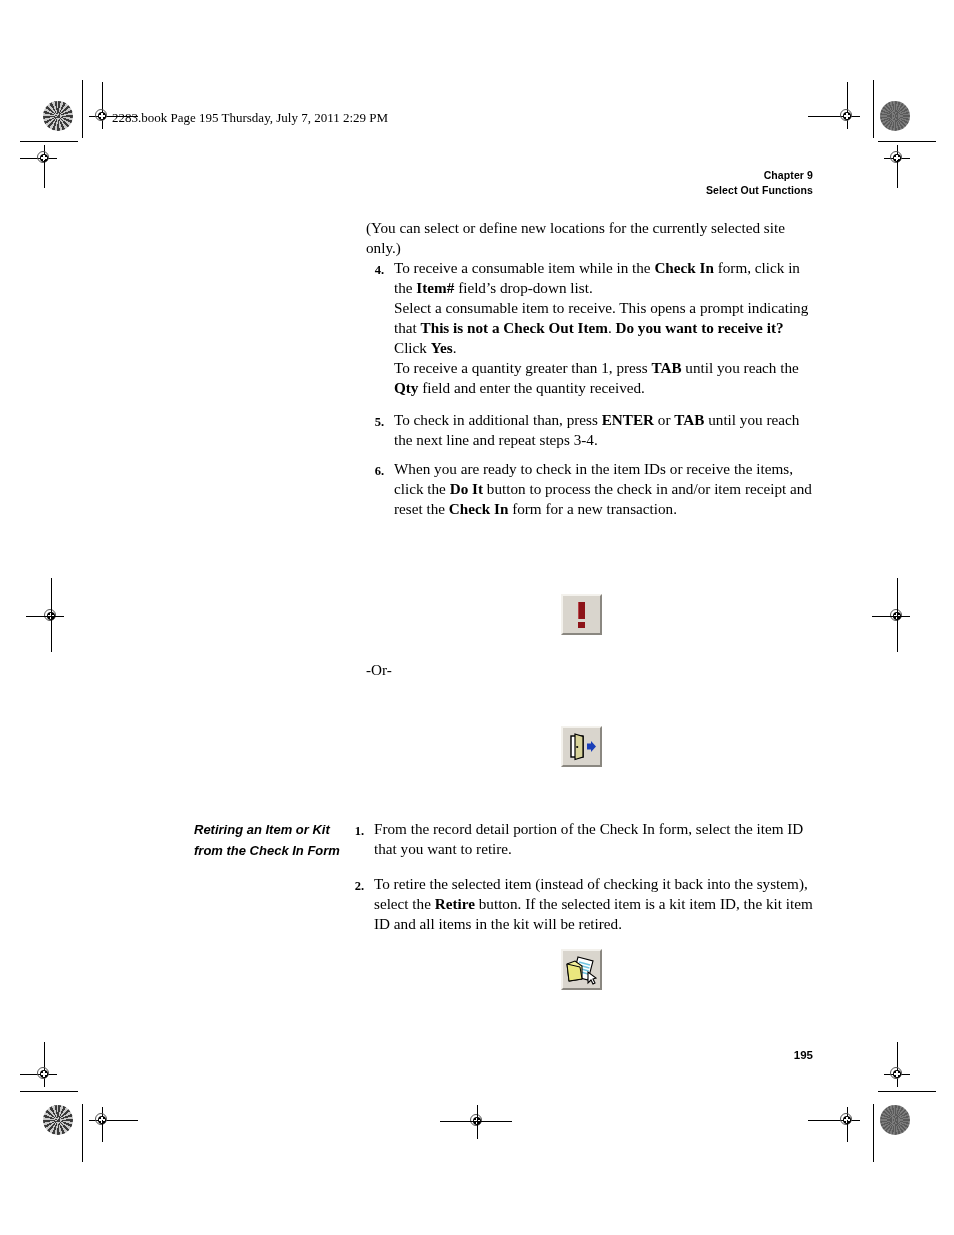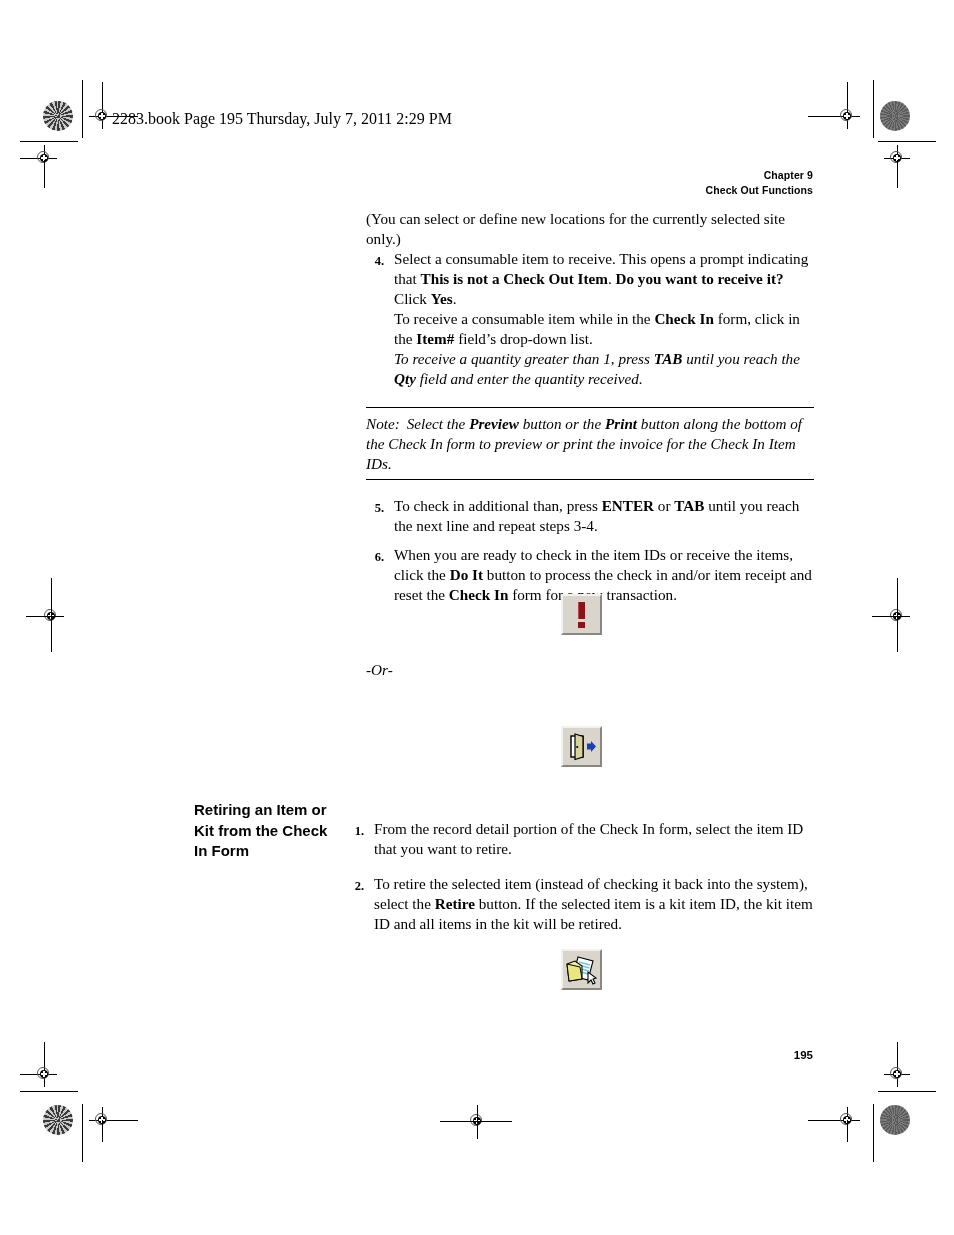--- a/index.html
+++ b/index.html
@@ -94,32 +94,32 @@
     font-family: "Liberation Sans", sans-serif;
     font-weight: bold;
     font-size: 10.5px;
     line-height: 15px;
     letter-spacing: 0.1px;
   }
 
   .content {
     position: absolute;
     left: 366px;
-    top: 209px;
+    top: 218px;
     width: 448px;
     font-size: 15.2px;
     line-height: 20px;
   }
   .content p {
     margin: 0 0 0 0;
   }
   .para {
     margin-bottom: 9px;
   }
-  .para:last-child { margin-bottom: 12px; font-style: italic; }
+  .para:last-child { margin-bottom: 12px; }
 
   .step {
     position: relative;
     padding-left: 28px;
     margin-bottom: 9px;
   }
   .step .num {
     position: absolute;
     left: 0;
     top: 2px;
@@ -141,26 +141,27 @@
   }
   .note-block b { font-weight: bold; font-style: italic; }
   .note-lbl { margin-right: 7px; }
 
   b, strong { font-weight: bold; }
 
   
   .side-heading {
     position: absolute;
     left: 194px;
-    top: 800px;
+    top: 820px;
     width: 150px;
     font-family: "Liberation Sans", sans-serif;
     font-weight: bold;
-    font-size: 15px;
+    font-size: 13px;
     line-height: 20.5px;
+    font-style: italic;
   }
 
   .lower-content {
     position: absolute;
     left: 346px;
     top: 804px;
     width: 468px;
     font-size: 15.2px;
     line-height: 20px;
   }
@@ -212,21 +213,21 @@
     top: 1049px;
     font-family: "Liberation Sans", sans-serif;
     font-weight: bold;
     font-size: 11.5px;
   }
 
   .filestamp {
     position: absolute;
     left: 112px;
     top: 110px;
-    font-size: 16px;
+    font-size: 13px;
     white-space: nowrap;
   }
 </style>
 </head>
 <body>
 
 <div class="halftone" style="left:43px; top:101px;"></div>
 <div class="tick-v" style="left:82px; top:80px; height:58px;"></div>
 <div class="reg-mark" style="left:89px; top:103px;">
   <div class="cx-h"></div>
@@ -354,43 +355,40 @@
   <div class="notch-h"></div>
     <div class="notch-v"></div>
 </div>
 <div class="tick-h" style="left:808px; top:1120px; width:28px;"></div>
 <div class="tick-v" style="left:847px; top:1120px; height:22px;"></div>
 <div class="tick-v" style="left:873px; top:1104px; height:58px;"></div>
 <div class="halftone solid" style="left:880px; top:1105px;"></div>
 
 <div class="running-head">
   <div>Chapter 9</div>
-  <div>Check Out Functions</div>
+  <div>Select Out Functions</div>
 </div>
 
 <div class="content">
 
   <p class="para">(You can select or define new locations for the currently selected site only.)</p>
 
   <div class="step">
     <span class="num">4.</span>
     <p class="para">
+      <span>To receive a consumable item while in the </span><b>Check In</b><span> form, click in the </span><b>Item#</b><span> field’s drop-down list.</span>
+    </p>
+    <p class="para">
       <span>Select a consumable item to receive. This opens a prompt indicating that </span><b>This is not a Check Out Item</b><span>. </span><b>Do you want to receive it?</b><span> Click </span><b>Yes</b><span>.</span>
-    </p>
-    <p class="para">
-      <span>To receive a consumable item while in the </span><b>Check In</b><span> form, click in the </span><b>Item#</b><span> field’s drop-down list.</span>
     </p>
     <p class="para">
       <span>To receive a quantity greater than 1, press </span><b>TAB</b><span> until you reach the </span><b>Qty</b><span> field and enter the quantity received.</span>
     </p>
   </div>
 
-  <div class="note-block">
-    <span class="note-lbl">Note:</span><span>Select the </span><b>Preview</b><span> button or the </span><b>Print</b><span> button along the bottom of the Check In form to preview or print the invoice for the Check In Item IDs.</span>
-  </div>
 
   <div class="step">
     <span class="num">5.</span>
     <p>
       <span>To check in additional than, press </span><b>ENTER</b><span> or </span><b>TAB</b><span> until you reach the next line and repeat steps 3-4.</span>
     </p>
   </div>
 
   <div class="step">
     <span class="num">6.</span>

